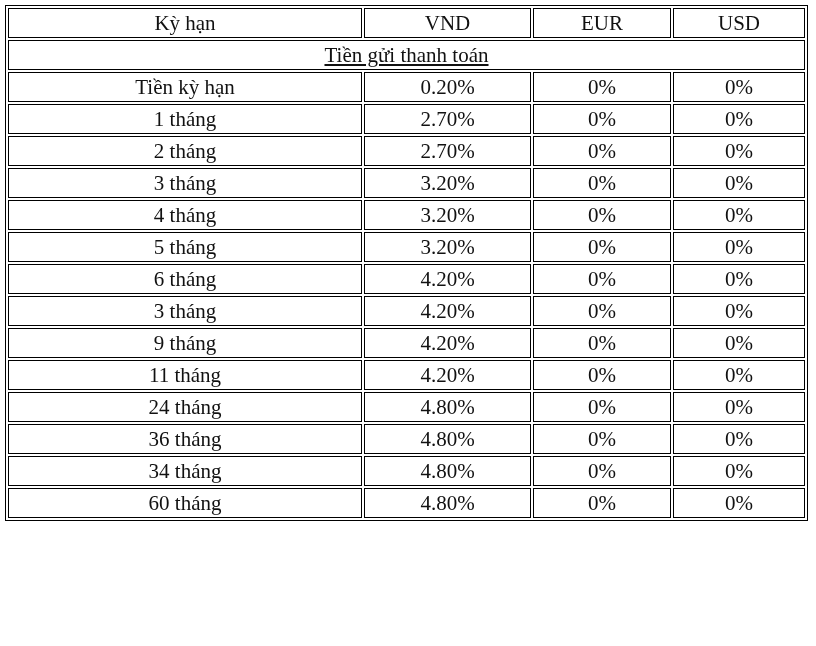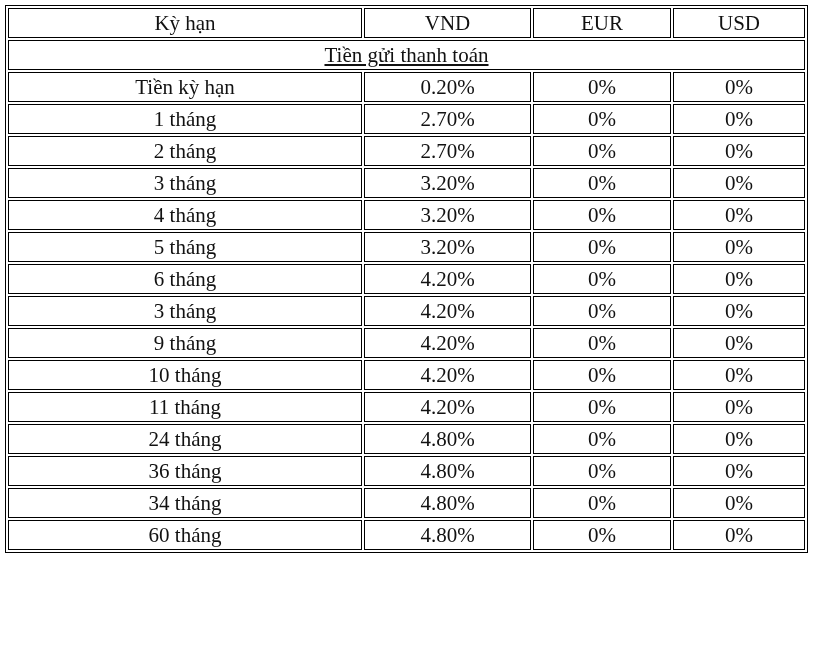--- a/index.html
+++ b/index.html
@@ -100,26 +100,20 @@
           <td>0%</td>
           <td>0%</td>
         </tr>
         <tr>
           <td>9 tháng</td>
           <td>4.20%</td>
           <td>0%</td>
           <td>0%</td>
         </tr>
         <tr>
-          <td>10 tháng</td>
-          <td>4.20%</td>
-          <td>0%</td>
-          <td>0%</td>
-        </tr>
-        <tr>
           <td>11 tháng</td>
           <td>4.20%</td>
           <td>0%</td>
           <td>0%</td>
         </tr>
         <tr>
           <td>24 tháng</td>
           <td>4.80%</td>
           <td>0%</td>
           <td>0%</td>

